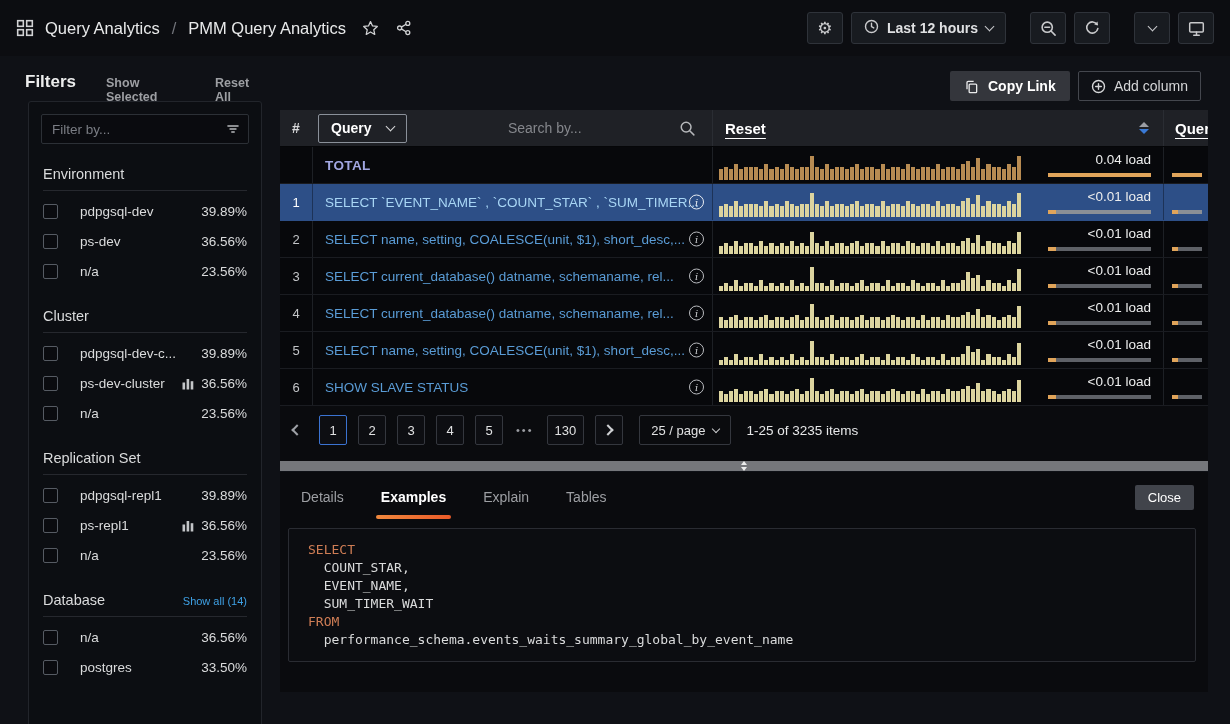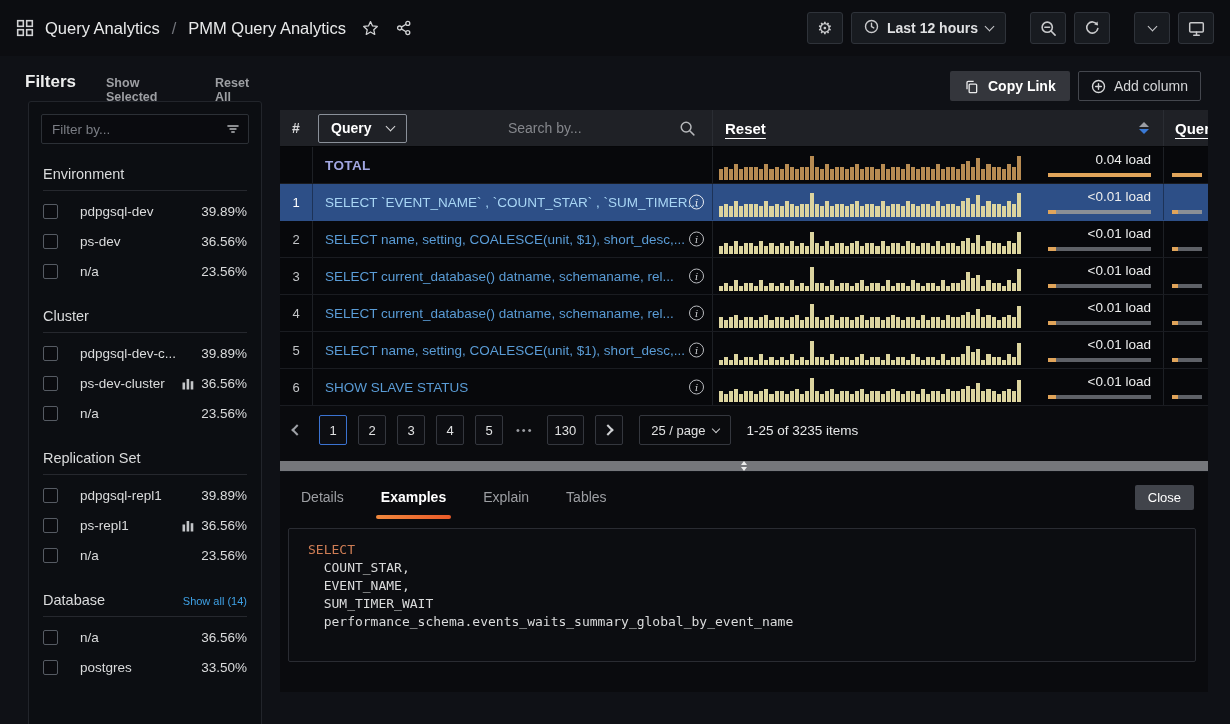--- a/index.html
+++ b/index.html
@@ -998,16 +998,16 @@
         <div class="tab" data-interactable="true">
     <span class="tab-label">Explain</span>
     
   </div>
         <div class="tab" data-interactable="true">
     <span class="tab-label">Tables</span>
     
   </div>
       </div>
     <div class="btn-close" data-interactable="true">Close</div>
-    <div class="codeblock" data-interactable="false"><div class="sql-line kw">SELECT</div><div class="sql-line">  COUNT_STAR,</div><div class="sql-line">  EVENT_NAME,</div><div class="sql-line">  SUM_TIMER_WAIT</div><div class="sql-line">  performance_schema.events_waits_summary_global_by_event_name</div></div>
+    <div class="codeblock" data-interactable="false"><div class="sql-line kw">SELECT</div><div class="sql-line">  COUNT_STAR,</div><div class="sql-line">  EVENT_NAME,</div><div class="sql-line">  SUM_TIMER_WAIT</div><div class="sql-line kw">FROM</div><div class="sql-line">  performance_schema.events_waits_summary_global_by_event_name</div></div>
   </div>
 
 </div>
 
 </body></html>

